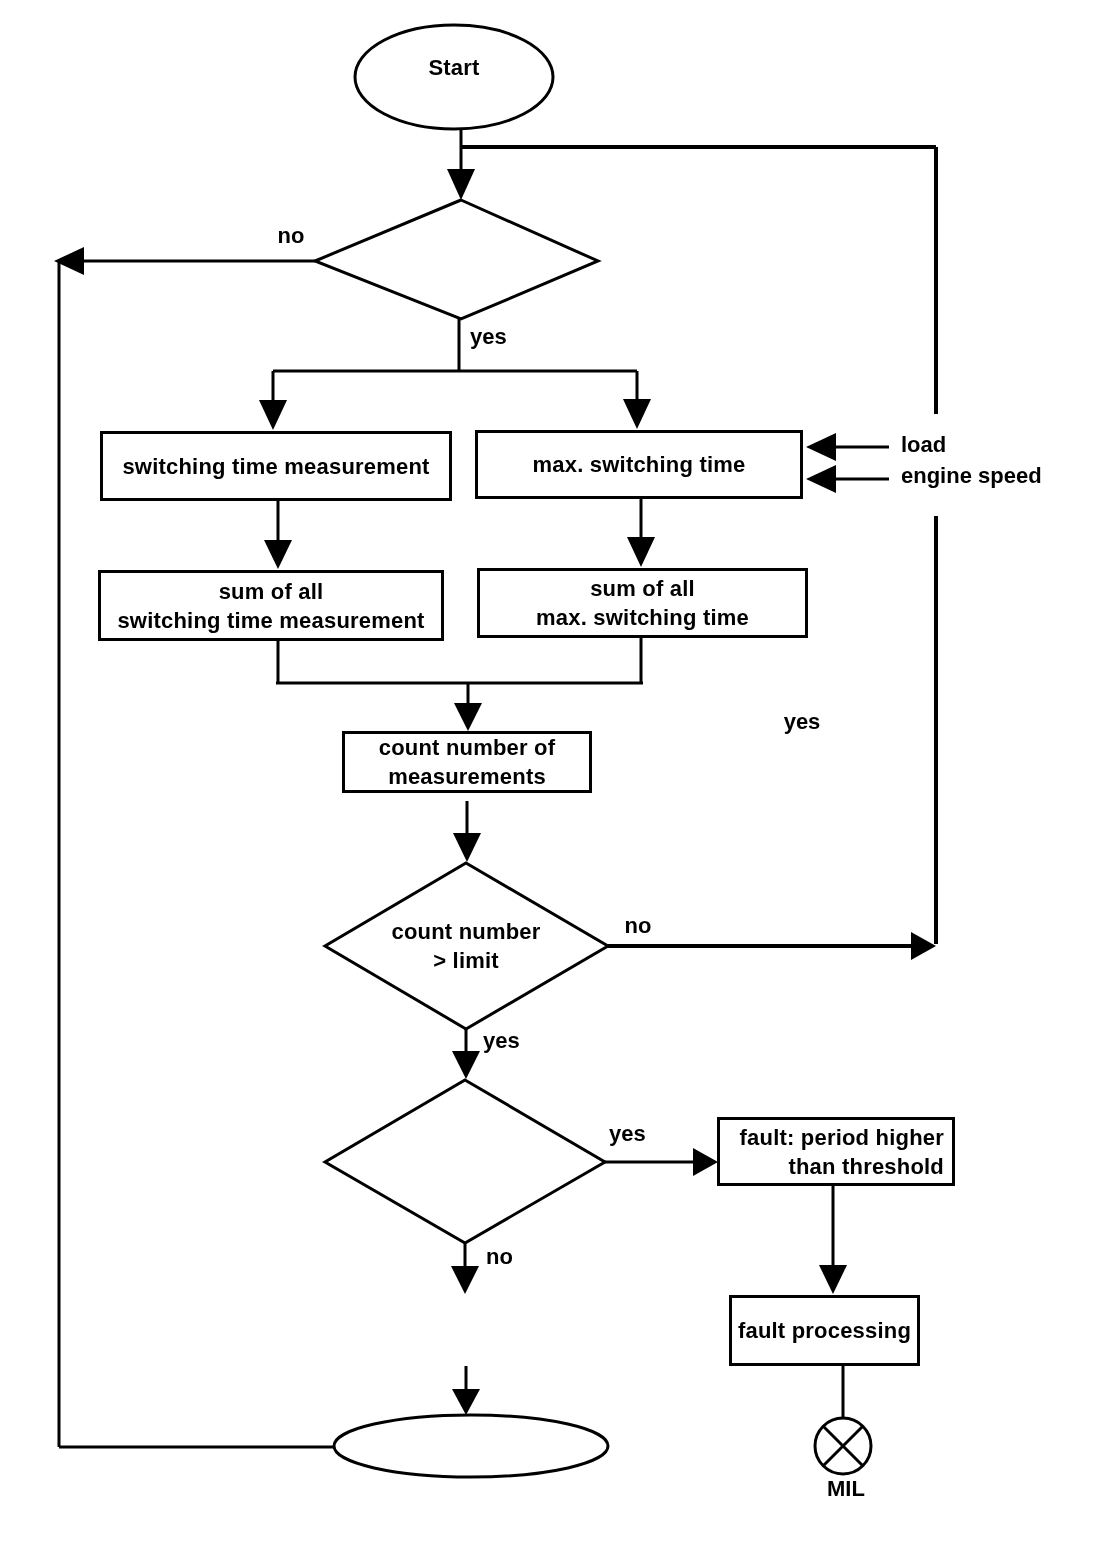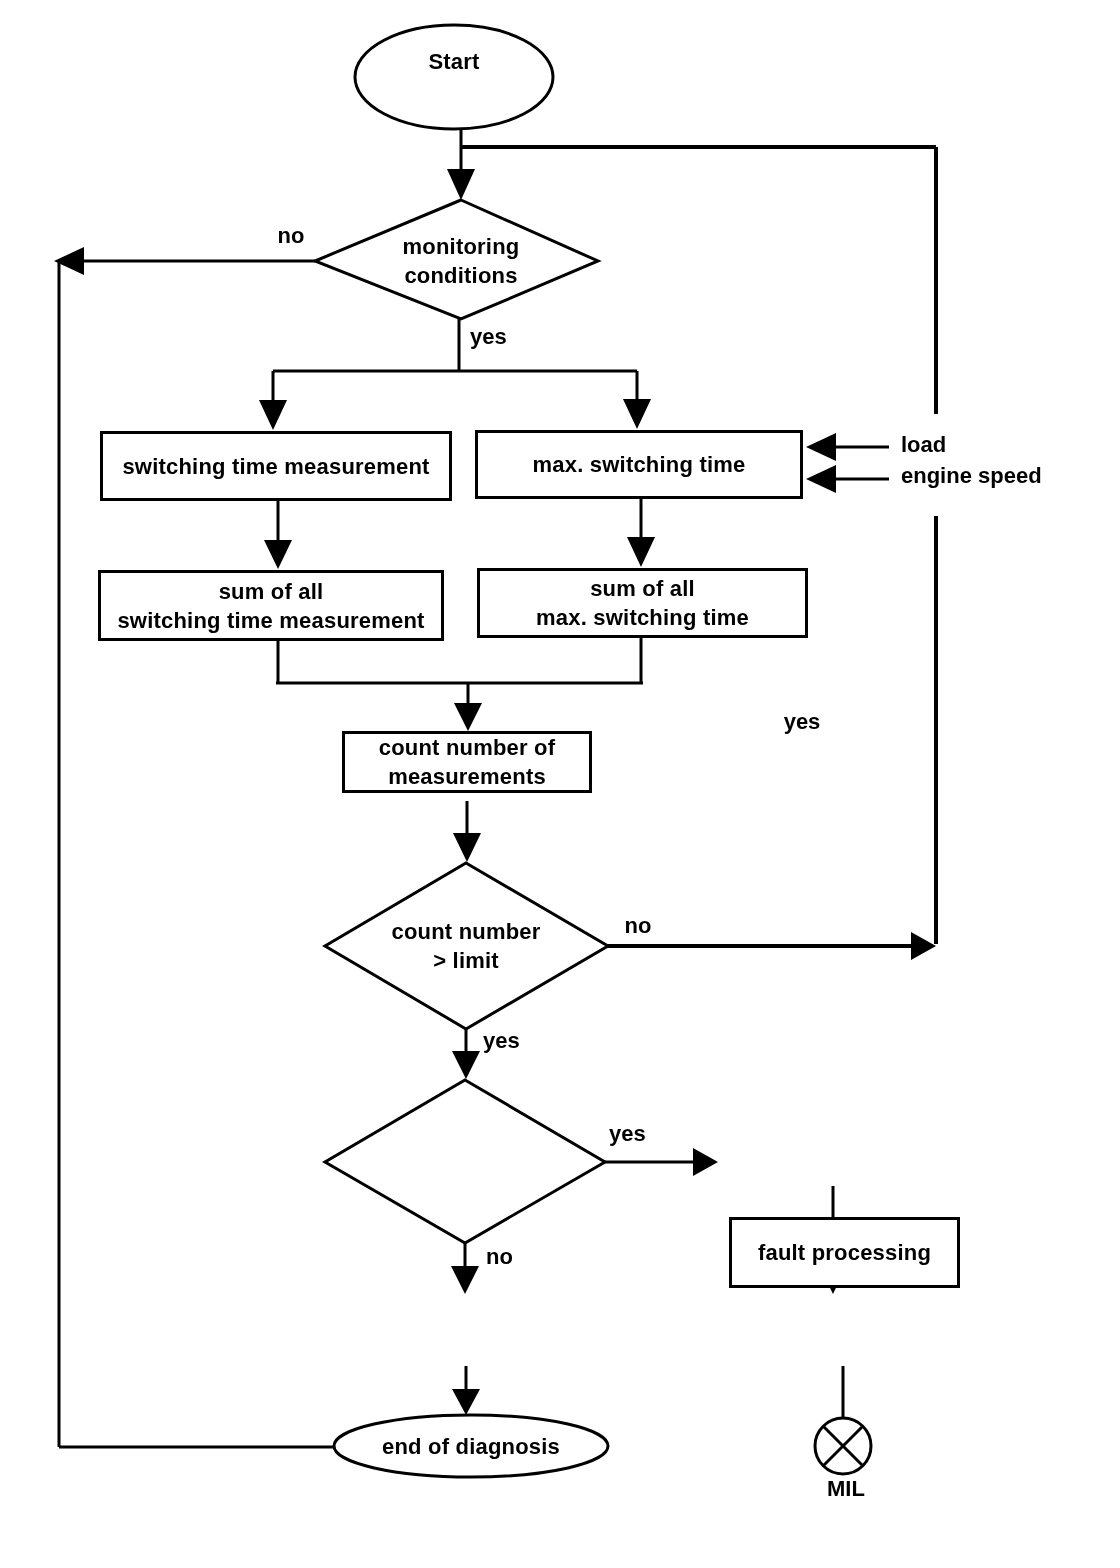--- a/index.html
+++ b/index.html
@@ -167,44 +167,41 @@
   <div class="node" style="left:477px;top:568px;width:331px;height:70px;">
     <div>sum of all</div>
     <div>max. switching time</div>
   </div>
 
   <div class="node" style="left:342px;top:731px;width:250px;height:62px;">
     <div>count number of</div>
     <div>measurements</div>
   </div>
 
-
-
-  <div class="node" style="left:729px;top:1217px;width:231px;height:71px;">
+  <div class="node right-align" style="left:717px;top:1117px;width:238px;height:69px;">
+    <div>fault: period higher</div>
+    <div>than threshold</div>
+  </div>
+
+
+  <div class="node" style="left:729px;top:1295px;width:191px;height:71px;">
     <div>fault processing</div>
   </div>
 
-  <div class="ov" style="left:355px;top:11px;width:198px;height:100px;">
+  <div class="ov" style="left:355px;top:17px;width:198px;height:100px;">
     <div>Start</div>
   </div>
 
-  <div class="ov" style="left:358px;top:229px;width:206px;height:64px;">
-    <div>monitoring</div>
-    <div>conditions</div>
-  </div>
 
   <div class="ov" style="left:356px;top:914px;width:220px;height:64px;">
     <div>count number</div>
     <div>&gt; limit</div>
   </div>
 
 
-  <div class="ov" style="left:336px;top:1417px;width:270px;height:58px;">
-    <div>end of diagnosis</div>
-  </div>
 
   <div class="lbl center" style="left:266px;top:224px;width:50px;">no</div>
 
   <div class="lbl" style="left:470px;top:325px;">yes</div>
 
   <div class="lbl" style="left:901px;top:433px;">load</div>
 
   <div class="lbl" style="left:901px;top:464px;">engine speed</div>
 
   <div class="lbl center" style="left:778px;top:710px;width:48px;">yes</div>

